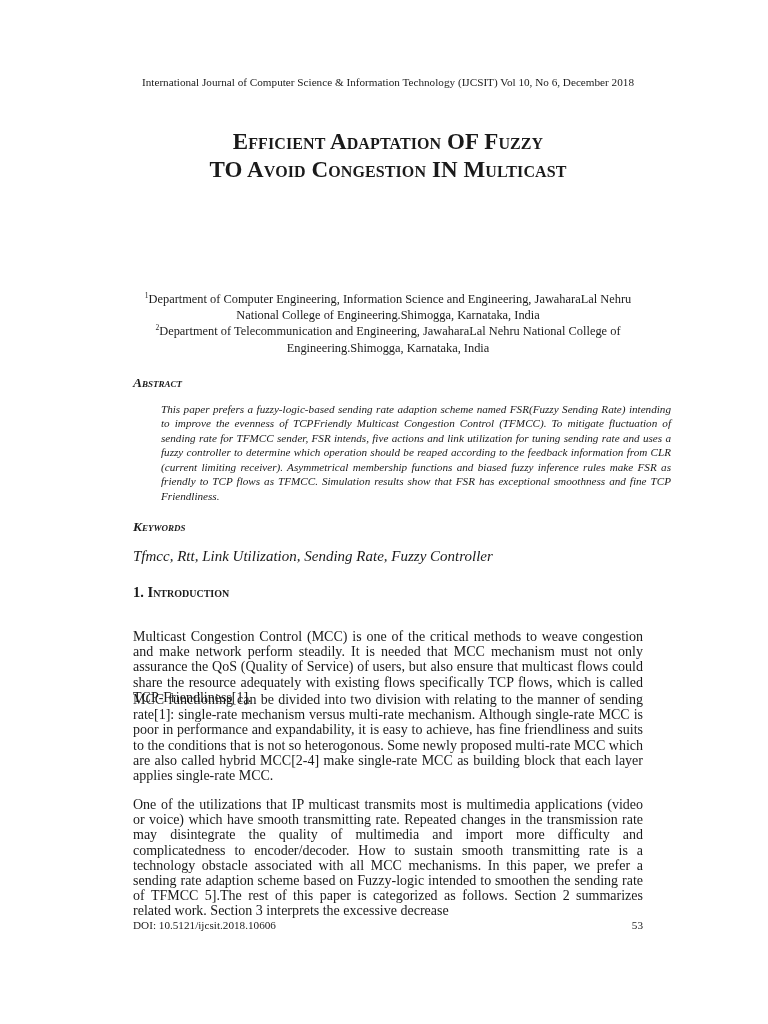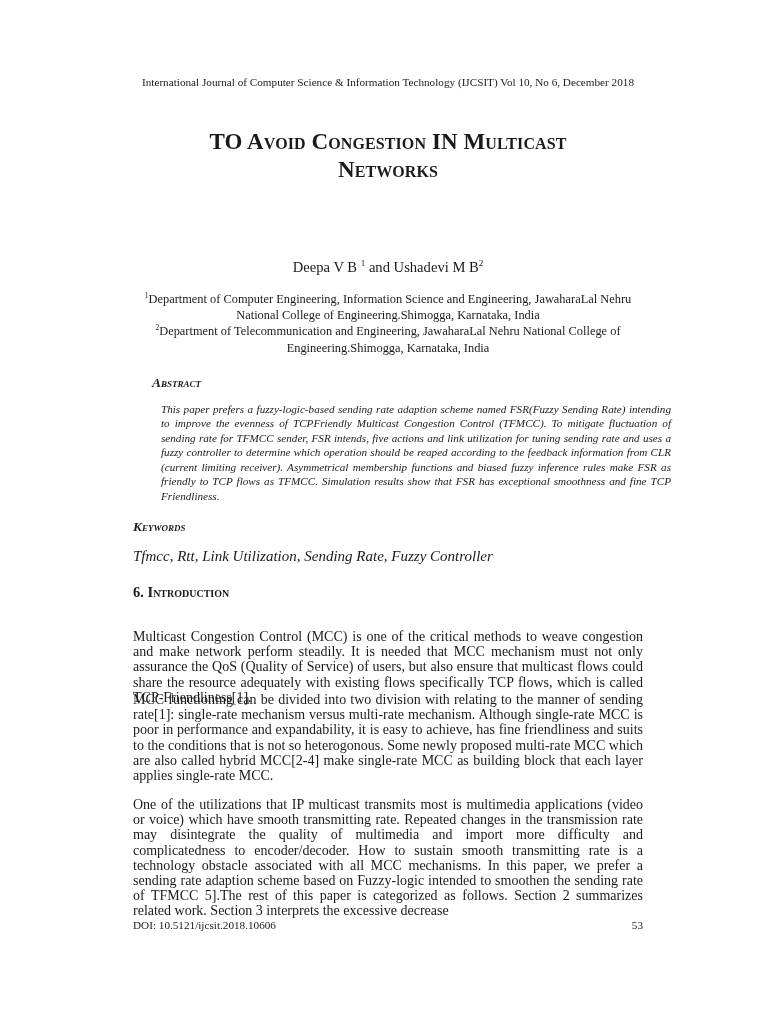--- a/index.html
+++ b/index.html
@@ -102,45 +102,39 @@
   }
 </style>
 </head>
 <body>
 
 <div class="page">
 
   <div class="abs running-header">International Journal of Computer Science &amp; Information Technology (IJCSIT) Vol 10, No 6, December 2018</div>
 
   <div class="abs title-block">
+    <span class="tline">Efficient Adaptation OF Fuzzy</span>
     <span class="tline">TO Avoid Congestion IN Multicast</span>
-    <span class="tline">Networks</span>
   </div>
 
-  <div class="abs authors">
-    <span>Deepa V B</span>
-    <sup>1</sup>
-    <span>and</span>
-    <span>Ushadevi M B</span><sup>2</sup>
-  </div>
 
   <div class="abs affil">
     <span class="aline"><sup>1</sup><span>Department of Computer Engineering, Information Science and Engineering, JawaharaLal Nehru</span></span>
     <span class="aline">National College of Engineering.Shimogga, Karnataka, India</span>
     <span class="aline"><sup>2</sup><span>Department of Telecommunication and Engineering, JawaharaLal Nehru National College of</span></span>
     <span class="aline">Engineering.Shimogga, Karnataka, India</span>
   </div>
 
-  <div class="abs section-heading" style="top:375px;margin-left:19px;">Abstract</div>
+  <div class="abs section-heading" style="top:375px;">Abstract</div>
   <div class="abs abstract-body">This paper prefers a fuzzy-logic-based sending rate adaption scheme named FSR(Fuzzy Sending Rate) intending to improve the evenness of TCPFriendly Multicast Congestion Control (TFMCC). To mitigate fluctuation of sending rate for TFMCC sender, FSR intends, five actions and link utilization   for tuning sending rate and uses a fuzzy controller to determine which operation should be reaped according to the feedback information from CLR (current limiting receiver). Asymmetrical membership functions and biased fuzzy inference rules make FSR as friendly to TCP flows as TFMCC. Simulation results show that FSR has exceptional smoothness and fine TCP Friendliness.</div>
 
   <div class="abs section-heading" style="top:519px;">Keywords</div>
   <div class="abs keywords-body">Tfmcc, Rtt, Link Utilization, Sending Rate, Fuzzy Controller</div>
 
-  <div class="abs intro-heading">6. Introduction</div>
+  <div class="abs intro-heading">1. Introduction</div>
 
   <div class="abs para" style="top:629px;">Multicast Congestion Control (MCC) is one of the critical methods to weave congestion and make network perform steadily. It is needed that MCC mechanism must not only assurance  the QoS (Quality of Service) of users, but also ensure  that multicast flows could share the resource adequately  with existing flows specifically TCP flows, which is called TCP-Friendliness[1].</div>
   <div class="abs para" style="top:692px;">MCC functioning can be divided into two division with relating to the manner of sending rate[1]: single-rate mechanism versus multi-rate mechanism. Although single-rate MCC is poor in performance and expandability, it is easy to achieve, has fine friendliness and suits to the conditions that is not so heterogonous. Some newly proposed multi-rate MCC which are also called hybrid MCC[2-4] make single-rate MCC as building block that each layer applies single-rate MCC.</div>
   <div class="abs para" style="top:797px;">One of the utilizations that IP multicast transmits most is multimedia applications (video or voice) which have smooth   transmitting rate. Repeated changes in the transmission rate may disintegrate the quality of multimedia and import more difficulty and complicatedness to encoder/decoder. How to sustain smooth transmitting rate is a technology obstacle associated with all MCC mechanisms. In this paper, we prefer a sending    rate adaption scheme based on Fuzzy-logic intended    to smoothen the sending rate of TFMCC 5].The rest of this paper is categorized as follows. Section 2 summarizes    related work. Section 3 interprets the excessive decrease</div>
 
   <div class="abs footer-doi">DOI: 10.5121/ijcsit.2018.10606</div>
   <div class="abs footer-page">53</div>
 
 </div>
 

